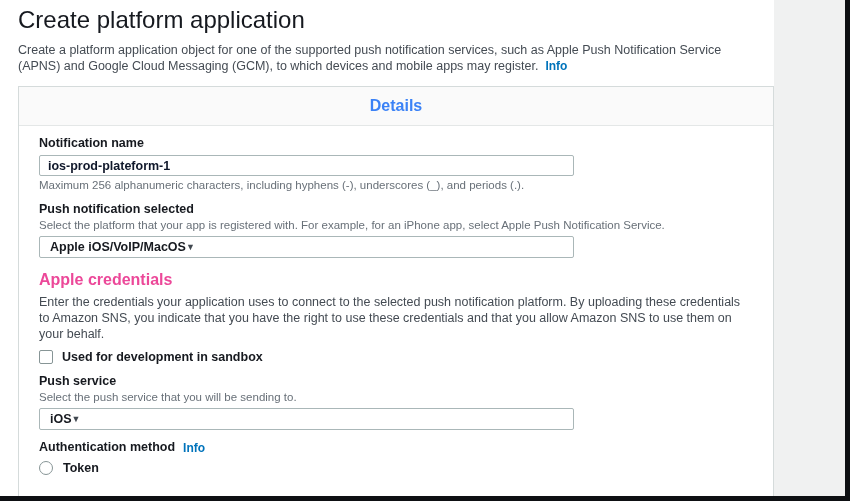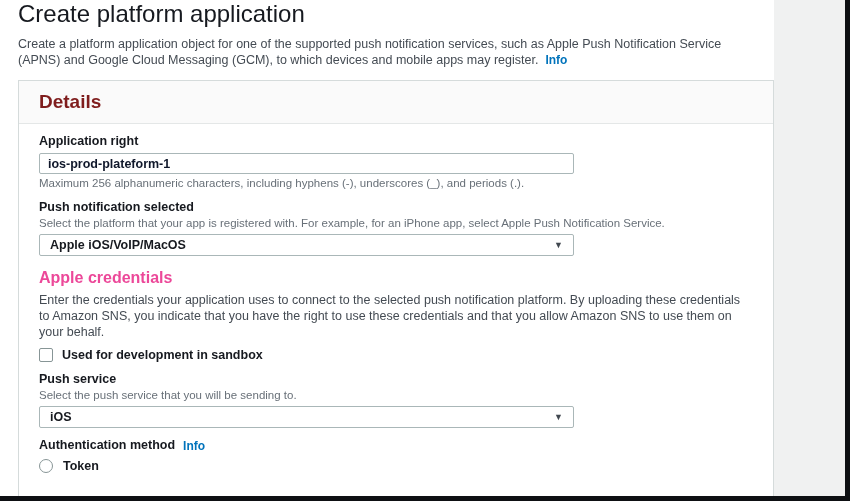--- a/index.html
+++ b/index.html
@@ -11,57 +11,57 @@
     border-right:5px solid #0e1013; border-bottom:5px solid #0e1013;
     background:#ffffff; overflow:hidden;
   }
   .gutter {
     position:absolute; top:0; right:0; width:71px; height:100%;
     background:#f0f1f1;
   }
   .content { position:absolute; top:0; left:0; width:774px; padding-left:18px; }
 
   h1.page-title {
-    margin-top:0; font-size:24px; line-height:28px; font-weight:400; color:#16191f;
+    margin-top:6px; font-size:24px; line-height:28px; font-weight:400; color:#16191f;
   }
   .page-desc {
     margin-top:8px; max-width:742px; font-size:12.5px; line-height:16px;
     color:#444b53; font-weight:400;
   }
   .info-link { color:#0073bb; font-weight:700; text-decoration:none; cursor:pointer; }
   .page-desc .info-link { margin-left:7px; font-size:12px; }
 
   .card {
     margin-top:12px; width:756px; background:#ffffff;
     border:1px solid #d5dbdb;
   }
   .card-header {
     background:#fafafa; border-bottom:1px solid #e4e7e7; padding:10px 20px;
   }
-  .card-header h2 { font-size:19px; font-weight:700; color:#7f1d1d; }
+  .card-header h2 { font-size:16px; font-weight:700; color:#3b82f6;text-align:center; }
   .card-body { padding:10px 20px 30px 20px; }
 
   .field-label {
     display:block; font-size:12.5px; line-height:15px; font-weight:600;
     color:#16191f; margin-bottom:4px;
   }
   .text-input {
     display:block; width:535px; height:21px; border:1px solid #aab7b8;
     border-radius:2px; padding:0 8px; font-family:"Liberation Sans", sans-serif;
     font-size:12.5px; font-weight:600; color:#0f172a; background:#fff; outline:none;
   }
   .hint { font-size:11.5px; line-height:13px; color:#687078; margin-top:3px; }
 
   .field { margin-top:10px; }
   .field .field-label { margin-bottom:2px; }
   .field .hint { margin-top:0; margin-bottom:4px; }
 
   .select {
     width:535px; height:22px; border:1px solid #aab7b8; border-radius:2px;
-    background:#fff; display:flex; align-items:center; justify-content:space-between;
+    background:#fff; display:flex; align-items:center; justify-content:flex-start;
     padding:0 10px; cursor:pointer;
   }
   .select-value { font-size:12.5px; font-weight:600; color:#16191f; }
   .select-arrow { font-size:9px; color:#414850; line-height:1; }
 
   .section-title { margin:12px 0 4px; font-size:16px; line-height:20px; font-weight:600; color:#ec4899; }
   .section-desc { max-width:718px; font-size:12.5px; line-height:16px; color:#444b53; }
 
   .checkbox-row { margin-top:8px; display:flex; align-items:center; gap:9px; cursor:pointer; }
   .checkbox {
@@ -94,21 +94,21 @@
     <p class="page-desc"><span>Create a platform application object for one of the supported push notification services, such as Apple Push Notification Service (APNS) and Google Cloud Messaging (GCM), to which devices and mobile apps may register.</span><a class="info-link">Info</a></p>
 
     <section class="card">
 
       <div class="card-header">
         <h2>Details</h2>
       </div>
 
       <div class="card-body">
 
-        <label class="field-label">Application right</label>
+        <label class="field-label">Notification name</label>
         <input type="text" class="text-input" value="ios-prod-plateform-1" style="">
         <div class="hint">Maximum 256 alphanumeric characters, including hyphens (-), underscores (_), and periods (.).</div>
 
         <div class="field">
           <label class="field-label">Push notification selected</label>
           <div class="hint">Select the platform that your app is registered with. For example, for an iPhone app, select Apple Push Notification Service.</div>
           <div class="select">
             <span class="select-value">Apple iOS/VoIP/MacOS</span>
             <span class="select-arrow">▼</span>
           </div>

